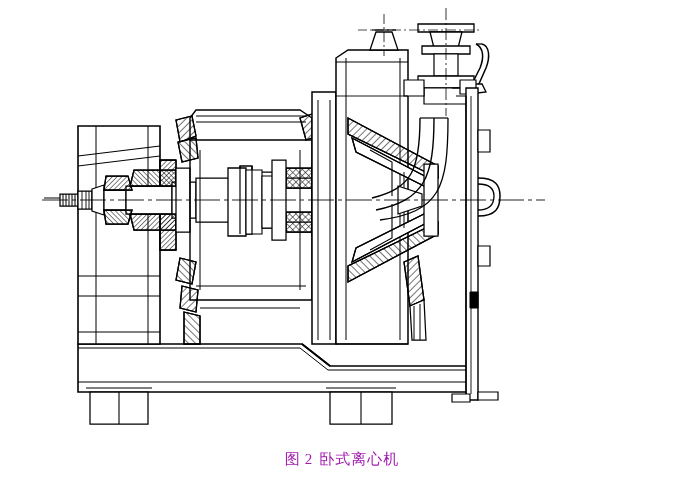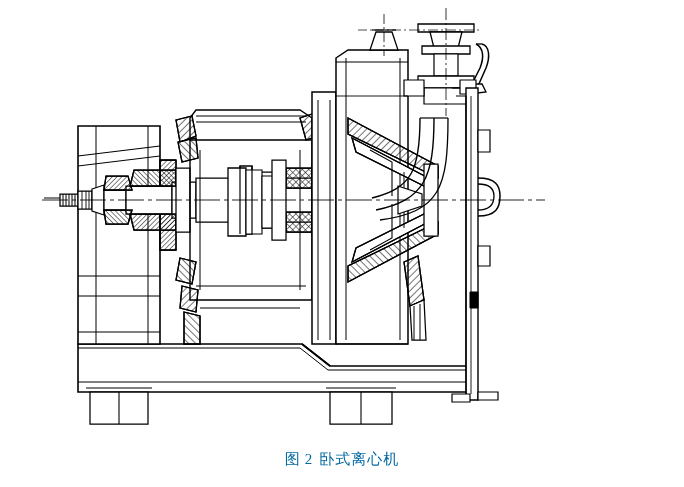--- a/index.html
+++ b/index.html
@@ -29,21 +29,21 @@
     display: block;
   }
   #figure-caption {
     position: absolute;
     left: 0;
     top: 450px;
     width: 684px;
     text-align: center;
     font-size: 15px;
     letter-spacing: 1px;
-    color: #0369a1;
+    color: #a21caf;
     font-family: "DejaVu Serif", "Liberation Serif", serif;
   }
   #figure-caption .cap-num {
     margin: 0 6px 0 4px;
     font-family: "Liberation Serif", "DejaVu Serif", serif;
   }
   .cap-label, .cap-num, .cap-title { display: inline; }
 </style>
 </head>
 <body>

